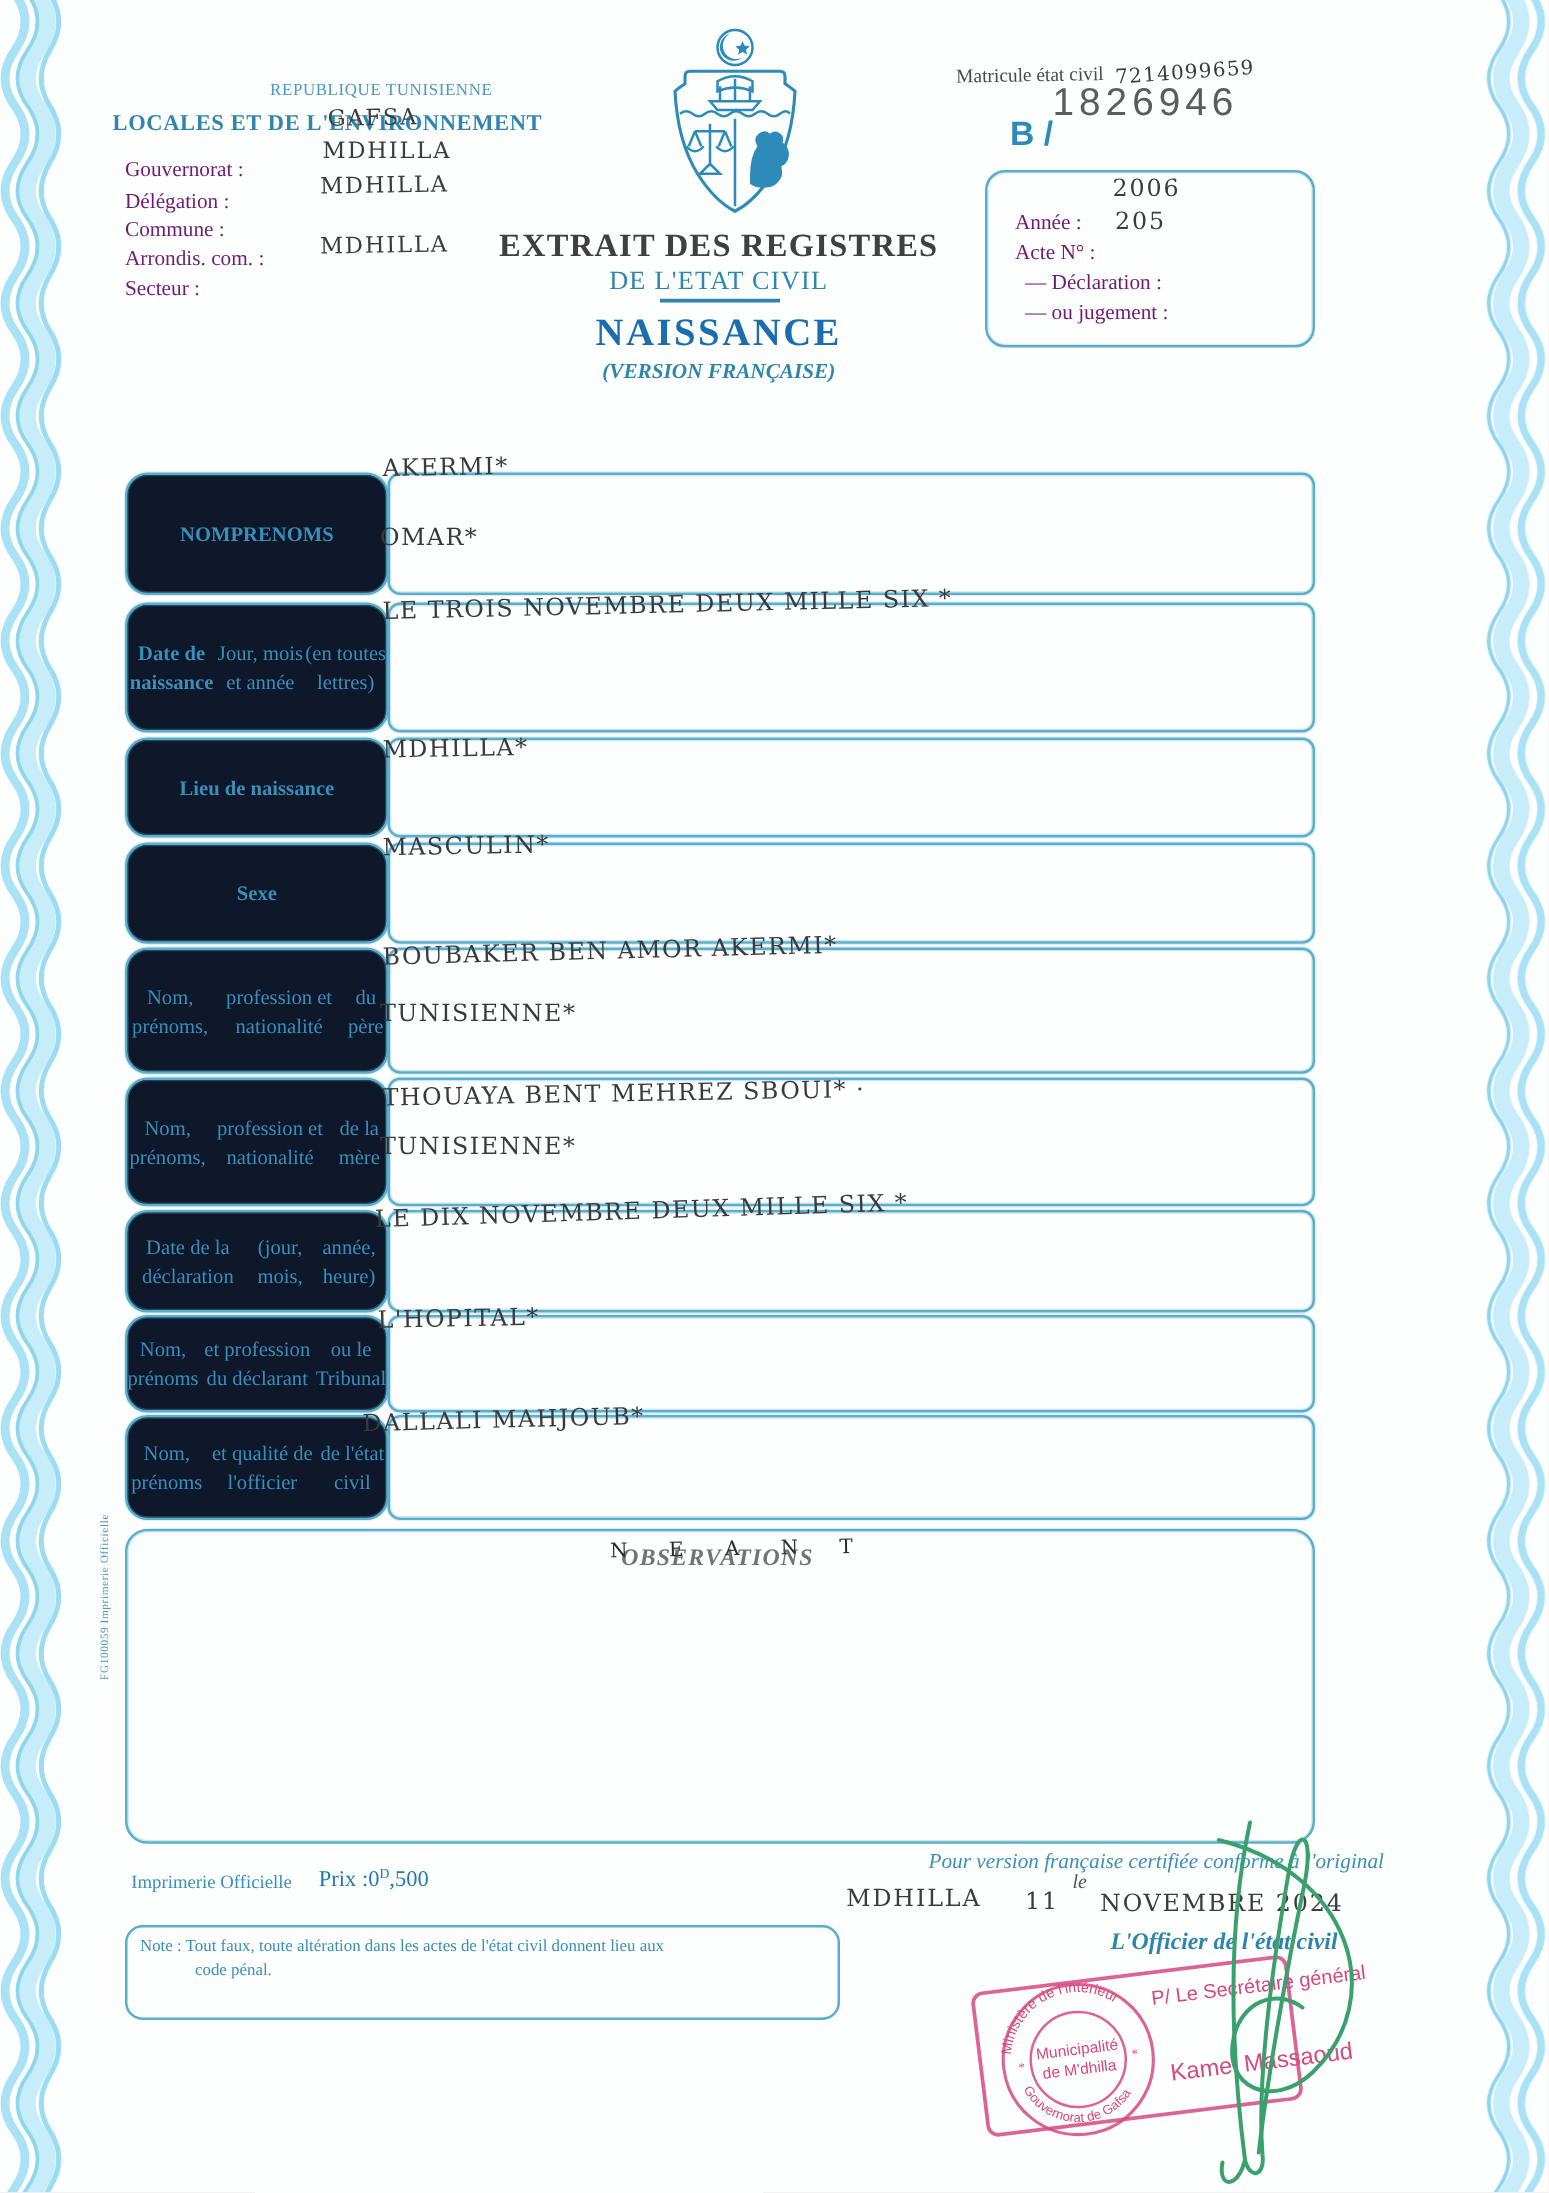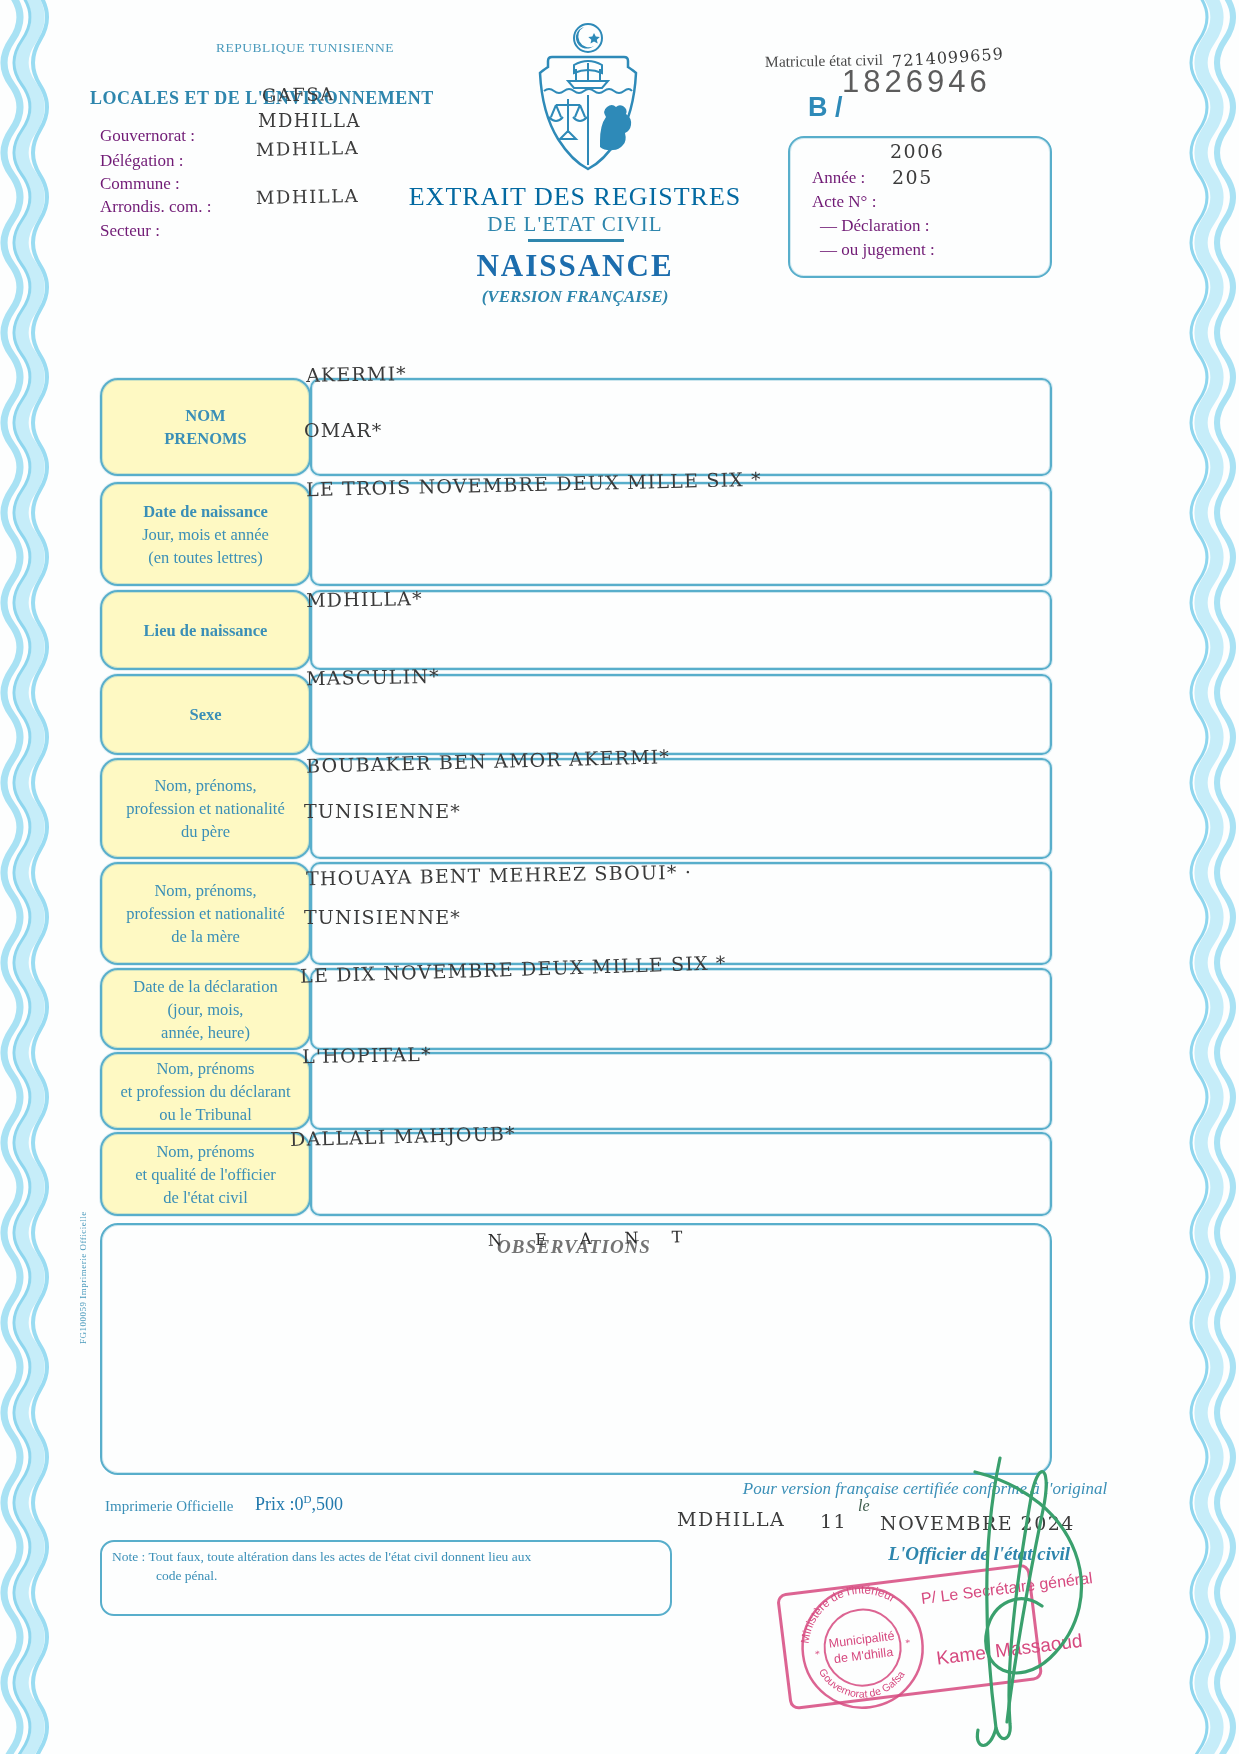--- a/index.html
+++ b/index.html
@@ -1,36 +1,36 @@
 <!DOCTYPE html>
 <html><head>
 <meta charset="utf-8">
 <style>
   html,body{margin:0;padding:0;background:#e8e8e8;}
   .page{position:relative;width:1239px;height:1754px;margin:0 auto;background:#fdfefe;
         font-family:"Liberation Serif", serif;overflow:hidden;}
   .abs{position:absolute;}
   
-  .hdr-small{font-size:13.5px;letter-spacing:.5px;color:#4a9abc;}
+  .hdr-small{font-size:13.5px;letter-spacing:.5px;color:#4a9abc;margin-top:24px;}
   .hdr-min{font-size:18px;font-weight:bold;color:#2e86ad;letter-spacing:.5px;}
   .admin-lbl{font-size:17px;color:#701a75;}
   
   .stamped{font-family:"DejaVu Serif", serif;color:#3c3c3c;font-size:18px;letter-spacing:1.5px;
            white-space:nowrap;}
   .stamp-val{position:absolute;font-family:"DejaVu Serif", serif;color:#3a3a3a;font-size:19px;
              letter-spacing:1.2px;white-space:nowrap;transform:rotate(-1deg);}
   
-  .t1{font-size:26px;font-weight:normal;color:#0369a1;letter-spacing:1px;}
+  .t1{font-size:26px;font-weight:bold;color:#404040;letter-spacing:1px;}
   .t2{font-size:21px;color:#2e86ad;letter-spacing:1px;}
   .t3{font-size:31px;font-weight:bold;color:#1c6dad;letter-spacing:2px;}
   .t4{font-size:17px;font-weight:bold;font-style:italic;color:#2e86ad;}
   
   .lbox{position:absolute;left:100px;width:207px;border:2px solid #58aecb;border-radius:18px;
-        display:flex;flex-direction:column;justify-content:center;align-items:center;text-align:center;
-        box-shadow:inset 0 0 0 1px rgba(88,174,203,.30), 0 0 0 1px rgba(88,174,203,.18);background:#fef9c3;}
+        display:flex;flex-direction:row;justify-content:center;align-items:center;text-align:center;
+        box-shadow:inset 0 0 0 1px rgba(88,174,203,.30), 0 0 0 1px rgba(88,174,203,.18);background:#0f172a;}
   .vbox{position:absolute;left:310px;width:738px;border:2px solid #58aecb;border-radius:10px;
         box-shadow:inset 0 0 0 1px rgba(88,174,203,.30), 0 0 0 1px rgba(88,174,203,.18);background:transparent;}
   .lbl-line{font-size:16.5px;line-height:23px;color:#3a8fb7;}
   .b{font-weight:bold;}
   .yearbox{position:absolute;left:788px;top:136px;width:260px;height:138px;border:2px solid #58aecb;
            border-radius:16px;box-shadow:inset 0 0 0 1px rgba(88,174,203,.25);}
   .obsbox{position:absolute;left:100px;top:1223px;width:948px;height:248px;border:2px solid #58aecb;
           border-radius:18px;box-shadow:inset 0 0 0 1px rgba(88,174,203,.30);}
   .notebox{position:absolute;left:100px;top:1540px;width:572px;height:76px;border:2px solid #58aecb;
            border-radius:14px;padding:5px 10px 0 10px;box-sizing:border-box;}

